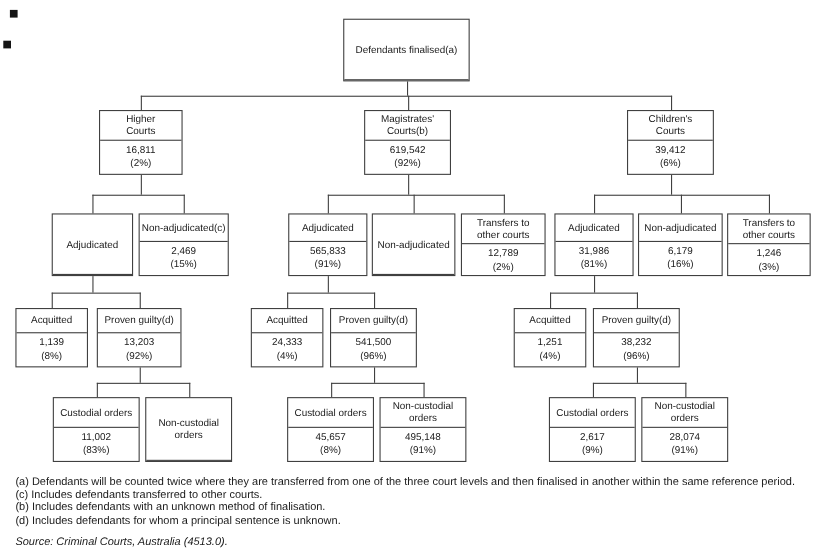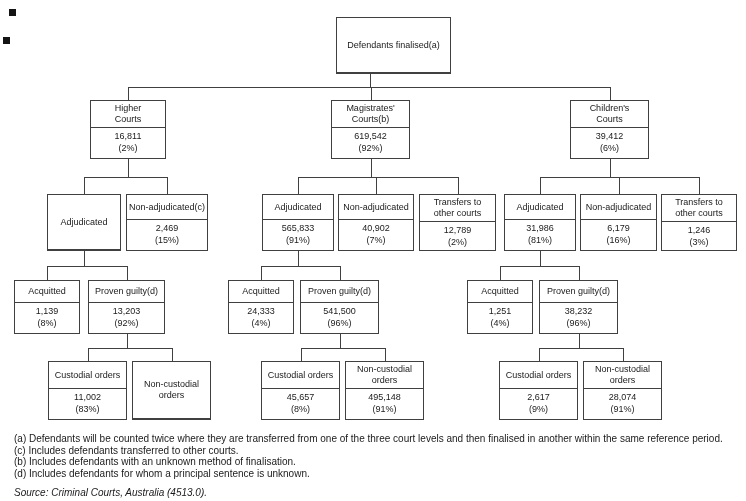--- a/index.html
+++ b/index.html
@@ -44,21 +44,21 @@
   }
 </style>
 </head>
 <body>
 
 <div id="canvas">
 
   <div class="mark" style="left:9px;top:9px;width:7px;height:7px;"></div>
   <div class="mark" style="left:3px;top:37px;width:7px;height:7px;"></div>
 
-  <div class="node" id="root" style="left:312px;top:17px;width:115px;height:57px;margin-left:24px;">
+  <div class="node" id="root" style="left:312px;top:17px;width:115px;height:57px;">
     <div class="nlabel">Defendants finalised(a)</div>
   </div>
 
   <div class="node" id="hc" style="left:90px;top:100px;width:76px;height:59px;">
     <div class="nlabel">Higher
 Courts</div>
     <div class="nvalue">
       <div>16,811</div>
       <div>(2%)</div>
     </div>
@@ -93,24 +93,20 @@
 
   <div class="node" id="mc_adj" style="left:262px;top:194px;width:72px;height:57px;">
     <div class="nlabel">Adjudicated</div>
     <div class="nvalue">
       <div>565,833</div>
       <div>(91%)</div>
     </div>
   </div>
   <div class="node" id="mc_nonadj" style="left:338px;top:194px;width:76px;height:57px;">
     <div class="nlabel">Non-adjudicated</div>
-    <div class="nvalue">
-      <div>40,902</div>
-      <div>(7%)</div>
-    </div>
   </div>
   <div class="node" id="mc_trans" style="left:419px;top:194px;width:77px;height:57px;">
     <div class="nlabel">Transfers to
 other courts</div>
     <div class="nvalue">
       <div>12,789</div>
       <div>(2%)</div>
     </div>
   </div>
 

